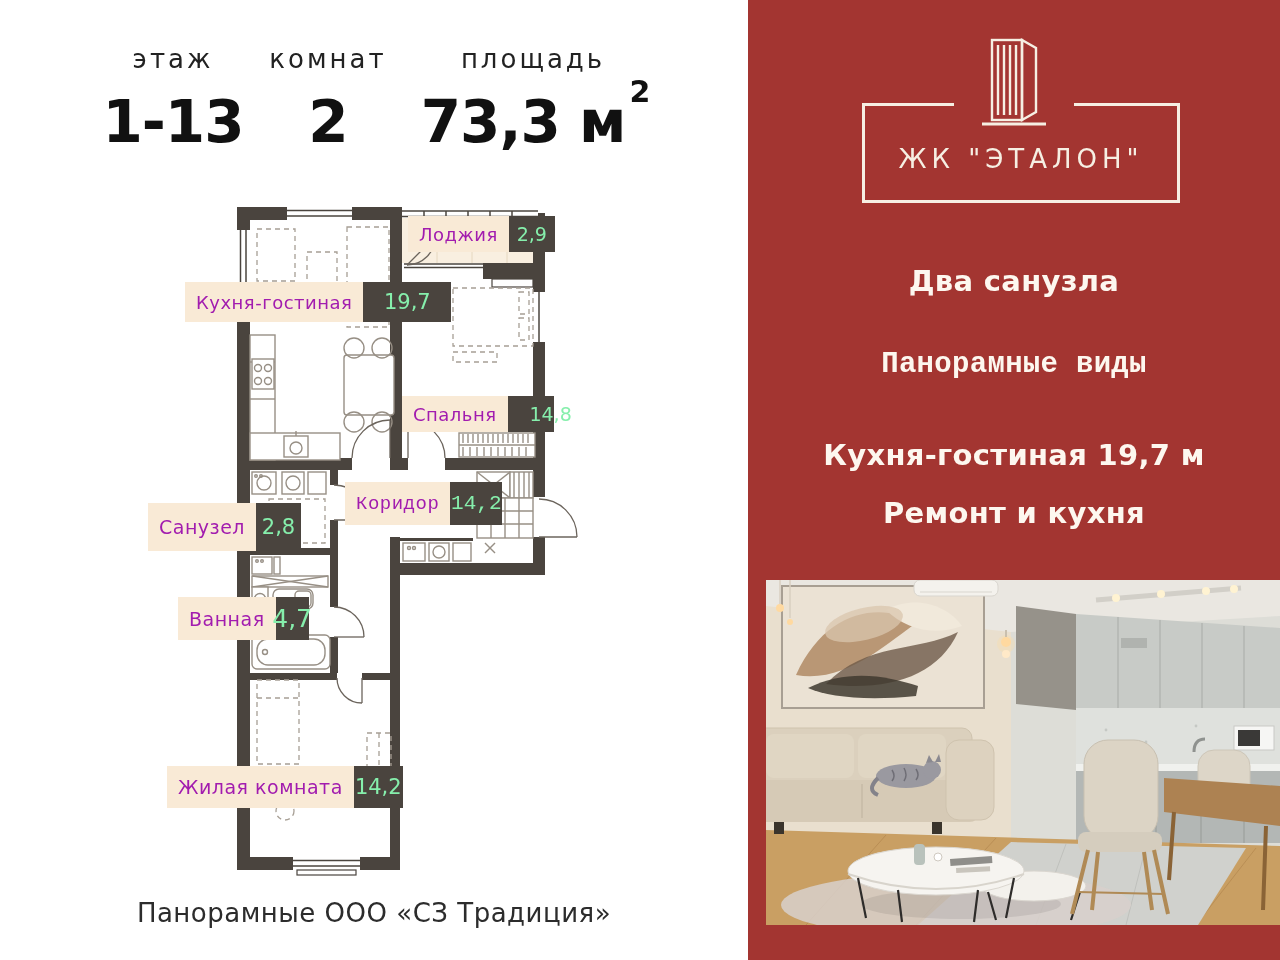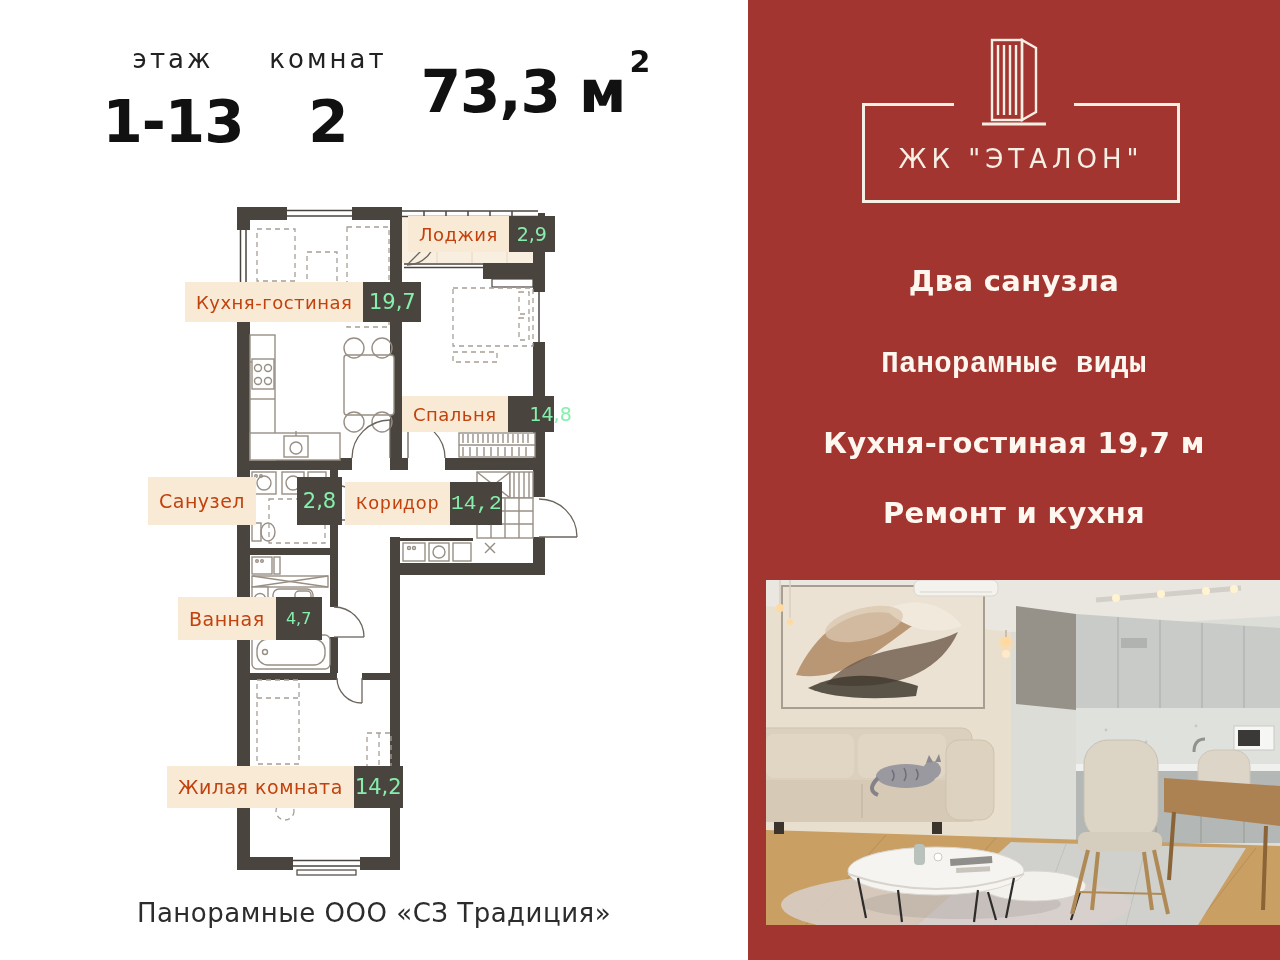--- a/index.html
+++ b/index.html
@@ -16,32 +16,32 @@
   .summary-col .s-value { margin-top:14px; font-size:58px; font-weight:700; letter-spacing:-1px; color:#111; }
   .col-floor  { left:78px;  width:190px; }
   .col-rooms  { left:238px; width:180px; }
   .col-area   { left:408px; width:250px; }
   .s-sup { font-size:30px; font-weight:700; vertical-align:top; position:relative; top:-14px; left:4px; }
 
   .plan-svg { position:absolute; left:237px; top:207px; width:345px; height:670px; }
 
   .room-label { position:absolute; display:flex; align-items:stretch; white-space:nowrap; }
   .rl-name {
-    background:#f9ead6; color:#c2410c; display:flex; align-items:center;
+    background:#f9ead6; color:#a21caf; display:flex; align-items:center;
     padding:0 11px; letter-spacing:0.5px;
   }
   .rl-area {
     background:#4a443e; color:#86efac; display:flex; align-items:center; justify-content:center;
   }
-  .lbl-kitchen  { left:185px; top:282px; height:40px; font-size:18px; } .lbl-kitchen  .rl-area { width:58px; font-size:21px; }
+  .lbl-kitchen  { left:185px; top:282px; height:40px; font-size:18px; } .lbl-kitchen  .rl-area { width:88px; font-size:21px; }
   .lbl-loggia   { left:408px; top:216px; height:36px; font-size:18px; } .lbl-loggia   .rl-area { width:46px; font-size:19px; }
   .lbl-bedroom  { left:402px; top:396px; height:36px; font-size:18px; } .lbl-bedroom  .rl-area { width:46px; font-size:19px;padding-left:40px; }
-  .lbl-wc       { left:148px; top:477px; height:48px; font-size:19px;gap:41px; } .lbl-wc       .rl-area { width:45px; font-size:21px; }
+  .lbl-wc       { left:148px; top:503px; height:48px; font-size:19px; } .lbl-wc       .rl-area { width:45px; font-size:21px; }
   .lbl-corridor { left:345px; top:482px; height:43px; font-size:19px;font-family:Liberation Mono, monospace; } .lbl-corridor .rl-area { width:52px; font-size:21px; }
-  .lbl-bath     { left:178px; top:597px; height:43px; font-size:19px; } .lbl-bath     .rl-area { width:46px; font-size:16px; }
+  .lbl-bath     { left:178px; top:597px; height:43px; font-size:19px; } .lbl-bath     .rl-area { width:33px; font-size:25px; }
   .lbl-living   { left:167px; top:766px; height:42px; font-size:19px; } .lbl-living   .rl-area { width:49px; font-size:21px; }
 
   .dev-footer {
     position:absolute; left:0; top:898px; width:748px; text-align:center;
     font-size:26px; color:#2c2c2c; letter-spacing:0.5px;
   }
 
   
   .promo-panel { position:absolute; left:748px; top:0; width:532px; height:960px; background:#a33531; }
 
@@ -55,38 +55,39 @@
   }
   .logo-building {
     position:absolute; left:50%; top:36px; transform:translateX(-50%);
     background:#a33531; padding:0 24px; z-index:2; line-height:0;
   }
   .features { position:absolute; left:0; top:0; width:532px; }
   .feature-line {
     position:absolute; left:0; width:532px; text-align:center;
     color:#fdf7ef; font-size:29px; font-weight:700; letter-spacing:0.3px;
   }
-  .f0 { top:264px; } .f1 { top:348px;font-family:Liberation Mono, monospace; } .f2 { top:426px; } .f3 { top:496px; }
+  .f0 { top:264px; } .f1 { top:348px;font-family:Liberation Mono, monospace; } .f2 { top:438px; } .f3 { top:496px; }
 
   .interior-photo { position:absolute; left:18px; top:580px; width:514px; height:345px; }
 </style>
 </head>
 <body>
 
 <div class="left-panel">
 
   <div class="summary-col col-floor">
     <div class="s-label">этаж</div>
     <div class="s-value">1-13</div>
   </div>
   <div class="summary-col col-rooms">
     <div class="s-label">комнат</div>
     <div class="s-value">2</div>
   </div>
   <div class="summary-col col-area">
+    <div class="s-label">площадь</div>
     <div class="s-value"><span>73,3 м</span><span class="s-sup">2</span></div>
   </div>
 
   <svg class="plan-svg" viewBox="0 0 345 670" xmlns="http://www.w3.org/2000/svg">
     <g fill="#4a443e">
       <rect x="0" y="0" width="165" height="13"></rect>
       <rect x="0" y="0" width="13" height="663"></rect>
       <rect x="296" y="6" width="12" height="284"></rect>
       <rect x="296" y="330" width="12" height="38"></rect>
       <rect x="153" y="356" width="155" height="12"></rect>

